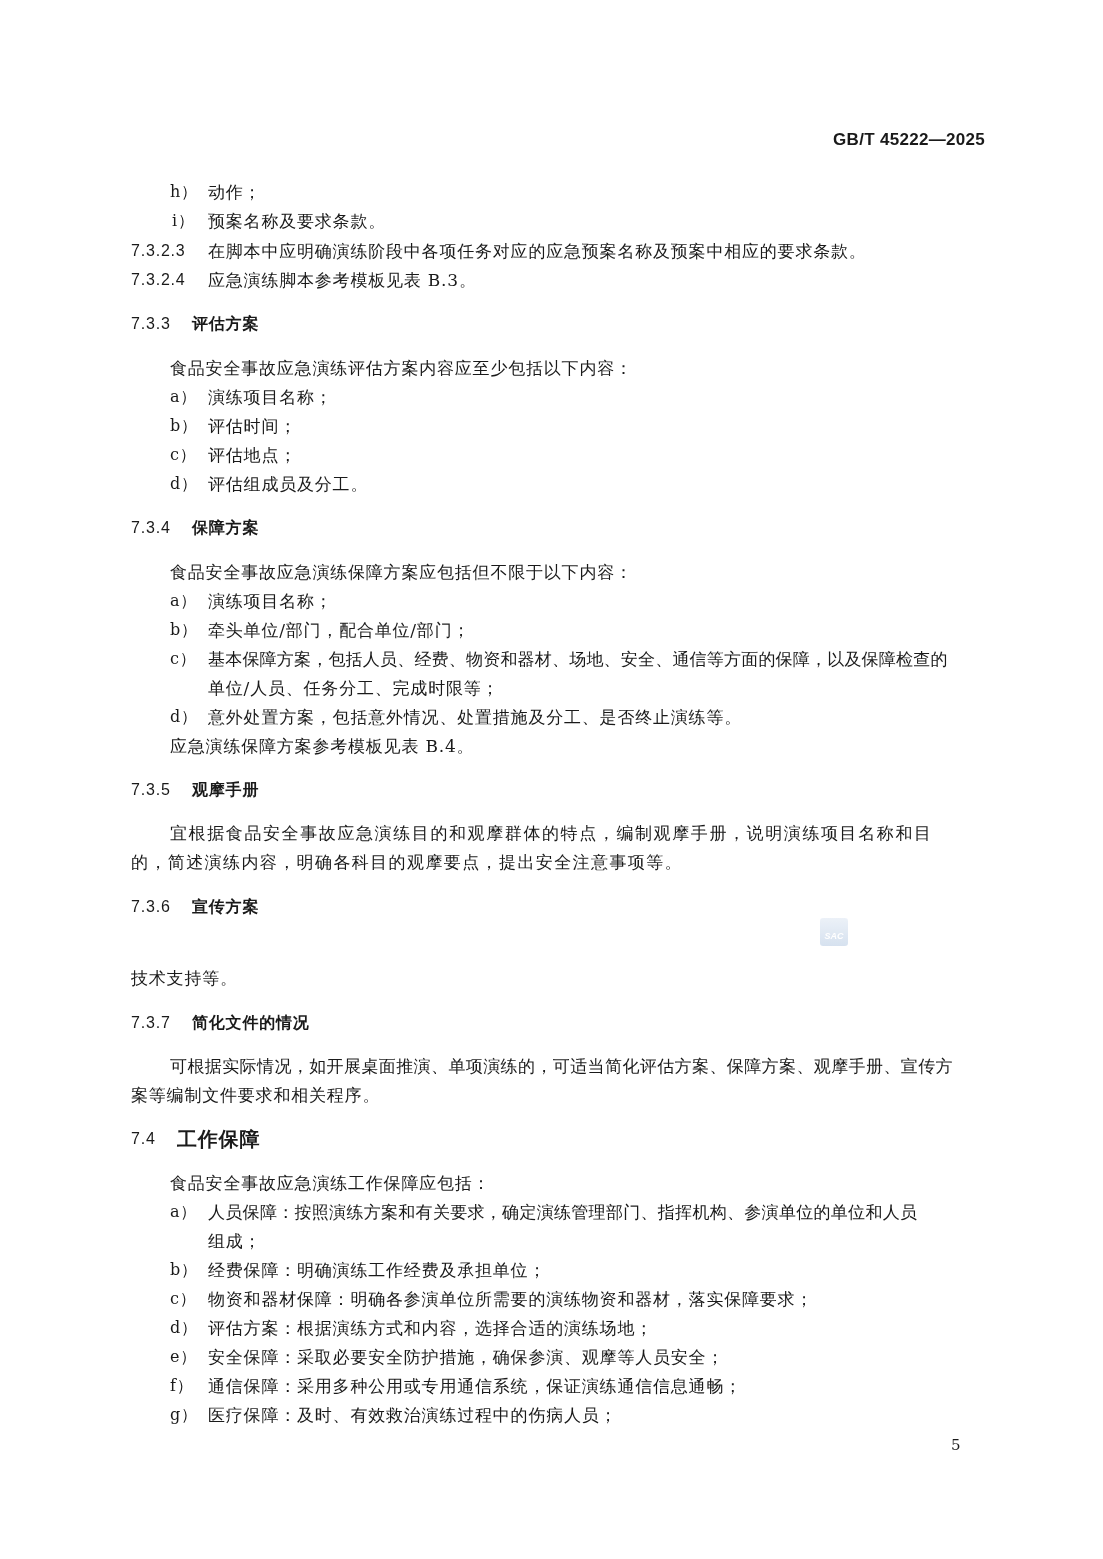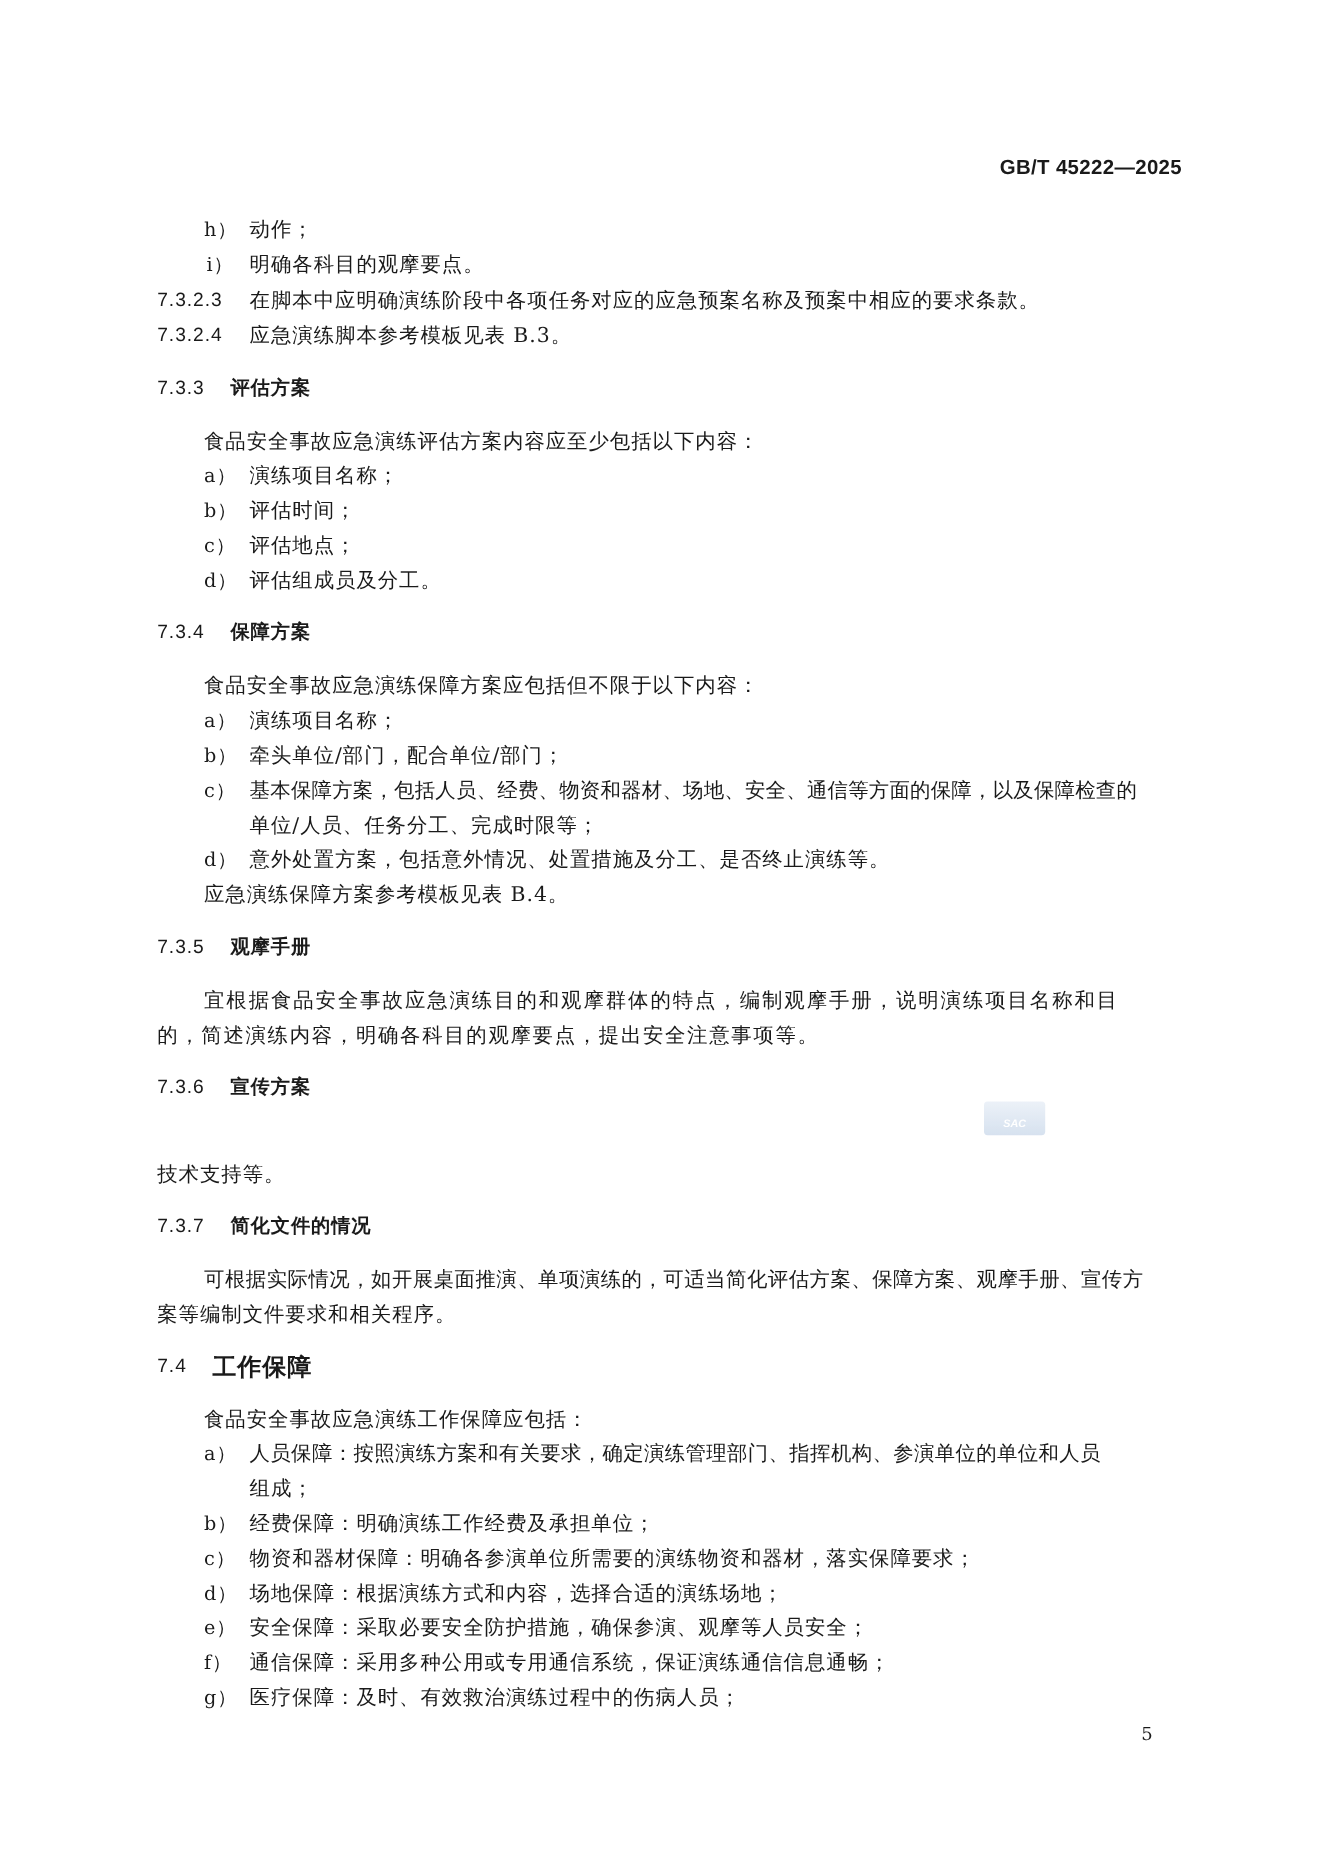--- a/index.html
+++ b/index.html
@@ -34,21 +34,21 @@
     .heading-text-74 {
       position: absolute; left: 177px;
       font-family: "DejaVu Sans", "Liberation Sans", sans-serif;
       font-weight: bold; font-size: 20px;
     }
     .justify-line {
       position: absolute; white-space: nowrap;
       font-size: 17px; letter-spacing: 1.45px;
     }
     .watermark {
-      position: absolute; left: 820px; top: 918px; width: 51px; height: 28px;
+      position: absolute; left: 820px; top: 918px; width: 28px; height: 28px;
       background: linear-gradient(180deg, #e6edf6 0%, #c9d8ea 100%);
       border-radius: 3px; opacity: 0.75;
       font-family: "Liberation Sans", sans-serif; font-size: 9px; font-weight: bold;
       color: #ffffff; text-align: center; line-height: 36px; font-style: italic;
     }
     .page-number {
       position: absolute; left: 951px; top: 1436px;
       font-size: 15px;
     }
   </style>
@@ -58,21 +58,21 @@
 <div class="page">
 
   <div class="std-code">GB/T 45222—2025</div>
 
   <div class="line" style="top:181px;">
     <span class="item-label">h）</span>
     <span class="text-at-208">动作；</span>
   </div>
   <div class="line" style="top:210px;">
     <span class="item-label" style="left:172px;">i）</span>
-    <span class="text-at-208">明确各科目的观摩要点。</span>
+    <span class="text-at-208">预案名称及要求条款。</span>
   </div>
 
   <div class="line" style="top:240px;">
     <span class="num">7.3.2.3</span>
     <span class="text-at-208">在脚本中应明确演练阶段中各项任务对应的应急预案名称及预案中相应的要求条款。</span>
   </div>
   <div class="line" style="top:269px;">
     <span class="num">7.3.2.4</span>
     <span class="text-at-208">应急演练脚本参考模板见表 B.3。</span>
   </div>
@@ -170,21 +170,21 @@
   <div class="line" style="top:1259px;">
     <span class="item-label">b）</span>
     <span class="text-at-208">经费保障：明确演练工作经费及承担单位；</span>
   </div>
   <div class="line" style="top:1288px;">
     <span class="item-label">c）</span>
     <span class="text-at-208">物资和器材保障：明确各参演单位所需要的演练物资和器材，落实保障要求；</span>
   </div>
   <div class="line" style="top:1317px;">
     <span class="item-label">d）</span>
-    <span class="text-at-208">场地保障：根据演练方式和内容，选择合适的演练场地；</span>
+    <span class="text-at-208">评估方案：根据演练方式和内容，选择合适的演练场地；</span>
   </div>
   <div class="line" style="top:1346px;">
     <span class="item-label">e）</span>
     <span class="text-at-208">安全保障：采取必要安全防护措施，确保参演、观摩等人员安全；</span>
   </div>
   <div class="line" style="top:1375px;">
     <span class="item-label">f）</span>
     <span class="text-at-208">通信保障：采用多种公用或专用通信系统，保证演练通信信息通畅；</span>
   </div>
   <div class="line" style="top:1404px;">

